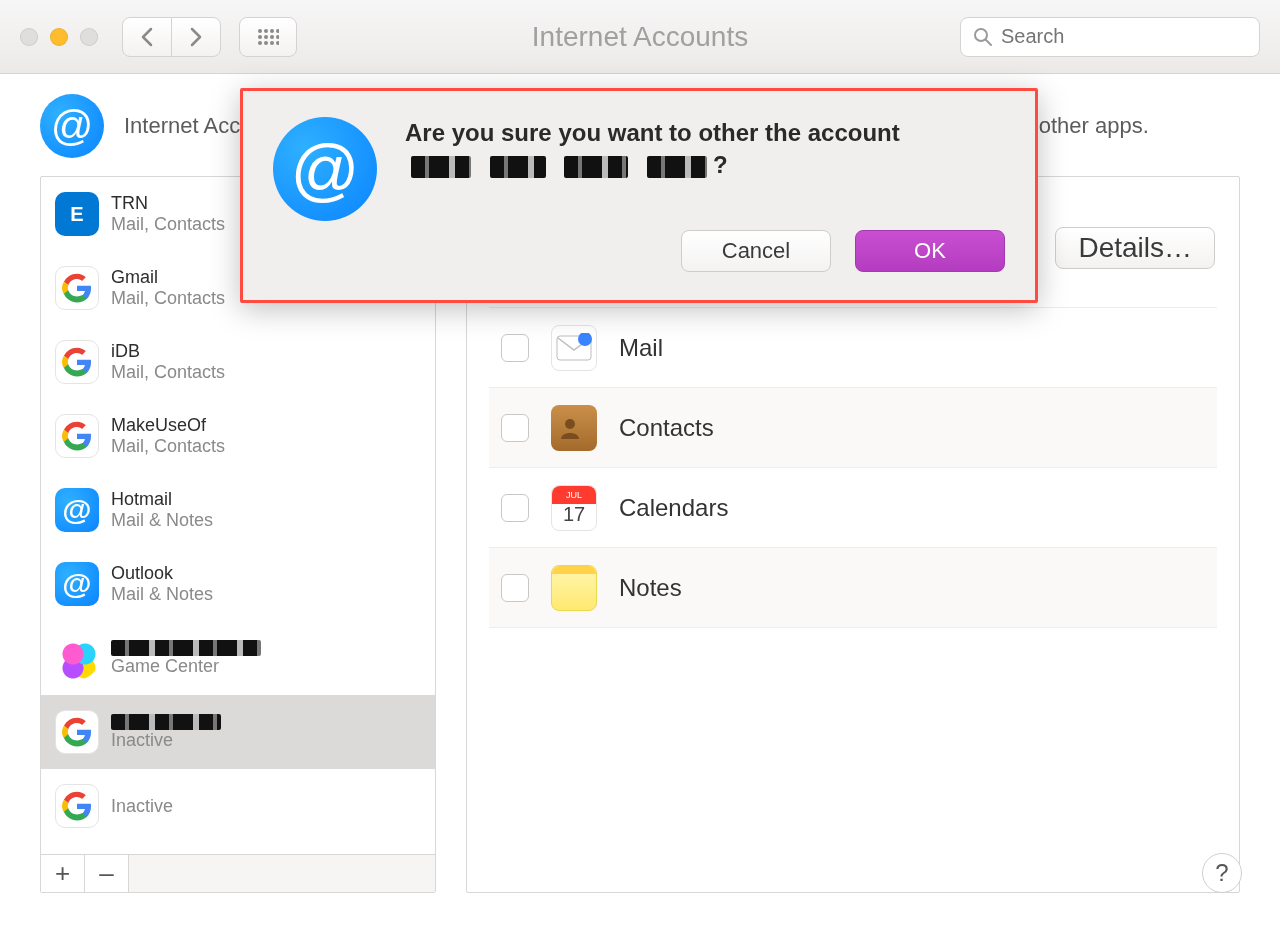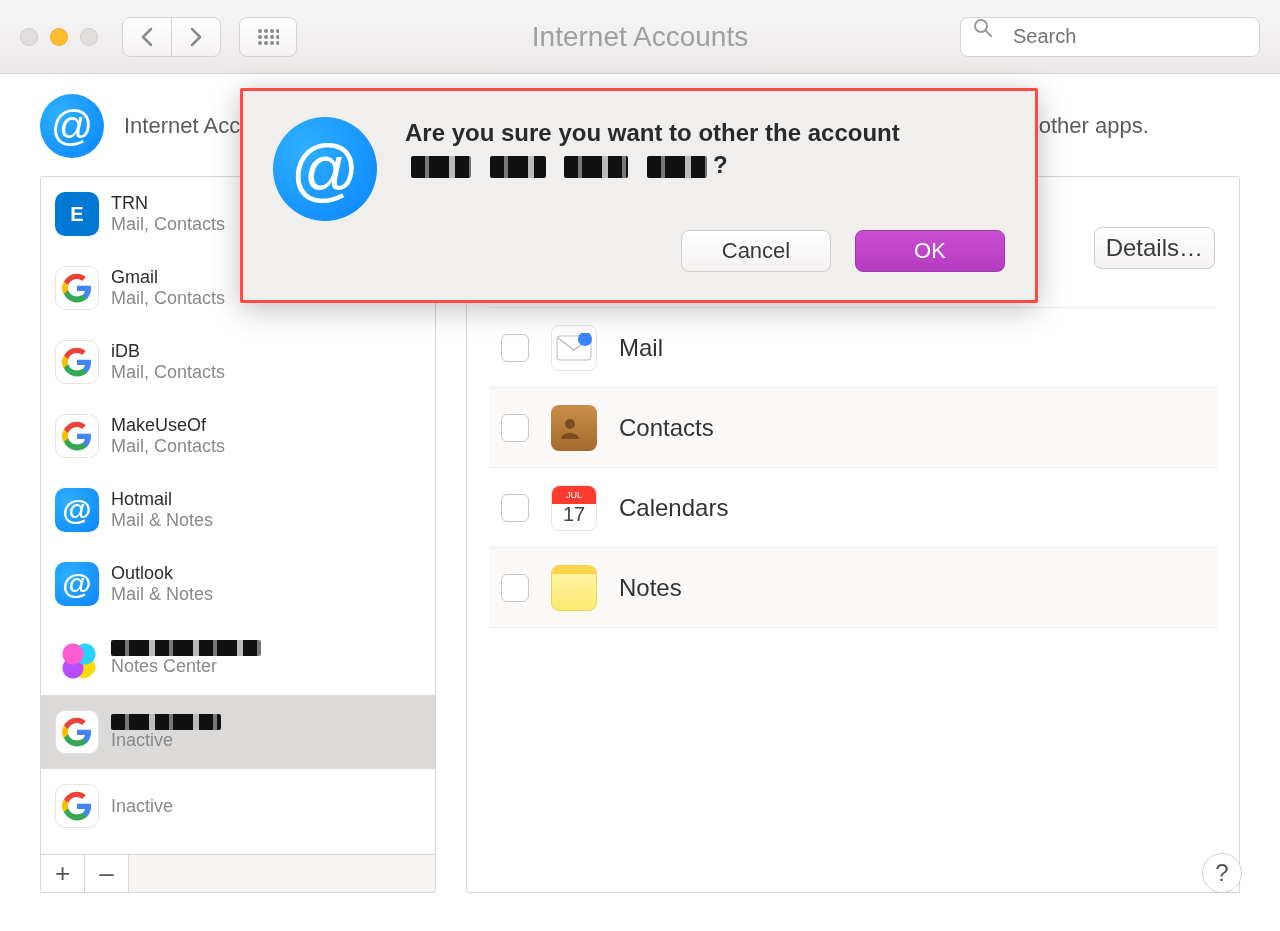--- a/index.html
+++ b/index.html
@@ -67,28 +67,28 @@
       text-align: center;
       font-size: 28px;
       font-weight: 400;
       color: #a0a0a0;
       pointer-events: none;
     }
 
     .search-wrap {
       margin-left: auto;
       display: flex;
+      align-items: center;
       background: #fff;
       border: 1px solid #d5d3d2;
       border-radius: 8px;
       height: 40px;
       width: 300px;
       padding: 0 12px;
       color: #8f8f8f;
-      gap: 12px;
     }
     .search-wrap input {
       border: none;
       outline: none;
       font-size: 20px;
       color: #555;
       width: 100%;
       background: transparent;
     }
     .search-wrap svg { margin-right: 8px; flex-shrink:0; }
@@ -209,22 +209,22 @@
       flex: 1;
       border: 1px solid #d9d7d6;
       border-radius: 2px;
       background: #fff;
       position: relative;
     }
     .details-btn {
       position: absolute;
       top: 50px; right: 24px;
       height: 42px;
-      padding: 0 11px;
-      font-size: 24px;
+      padding: 0 22px;
+      font-size: 28px;
       color:#3a3a3a;
       background: linear-gradient(#ffffff,#f4f2f1);
       border:1px solid #cfcdcc;
       border-radius:8px;
     }
     .service-list {
       position: absolute;
       top: 130px; left: 22px; right: 22px;
       border-top: 1px solid #efeceb;
     }
@@ -448,21 +448,21 @@
           <span class="acct-sub">Mail &amp; Notes</span>
         </div>
       </div>
 
       <div class="account-item">
         <div class="account-icon icon-gamecenter"></div>
         <div class="acct-text">
           <span class="acct-name">
               <span class="redact" style="width:150px"></span>
             </span>
-          <span class="acct-sub">Notes Center</span>
+          <span class="acct-sub">Game Center</span>
         </div>
       </div>
 
       <div class="account-item selected">
         <div class="account-icon icon-google">
           <svg class="google-g" viewBox="0 0 48 48">
               <path fill="#EA4335" d="M24 9.5c3.9 0 6.6 1.7 8.1 3.1l5.9-5.9C34.4 3.2 29.7 1 24 1 14.8 1 6.9 6.3 3.1 14l7 5.4C11.9 13.5 17.4 9.5 24 9.5z"></path>
               <path fill="#4285F4" d="M46.5 24.5c0-1.6-.1-2.8-.4-4H24v8.1h12.7c-.5 3-2.3 5.6-5 7.3l7.6 5.9C43.8 37.6 46.5 31.6 46.5 24.5z"></path>
               <path fill="#FBBC05" d="M10.1 28.6c-.5-1.5-.8-3-.8-4.6s.3-3.1.8-4.6l-7-5.4C1.1 17.5 0 20.6 0 24s1.1 6.5 3.1 10l7-5.4z"></path>
               <path fill="#34A853" d="M24 47c6.5 0 11.9-2.1 15.9-5.8l-7.6-5.9c-2.1 1.4-4.9 2.3-8.3 2.3-6.6 0-12.1-4-14-9.9l-7 5.4C6.9 41.7 14.8 47 24 47z"></path>

